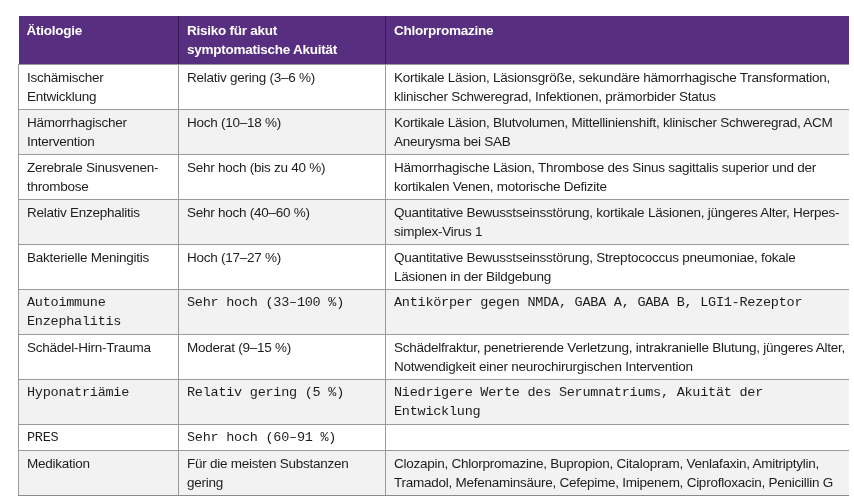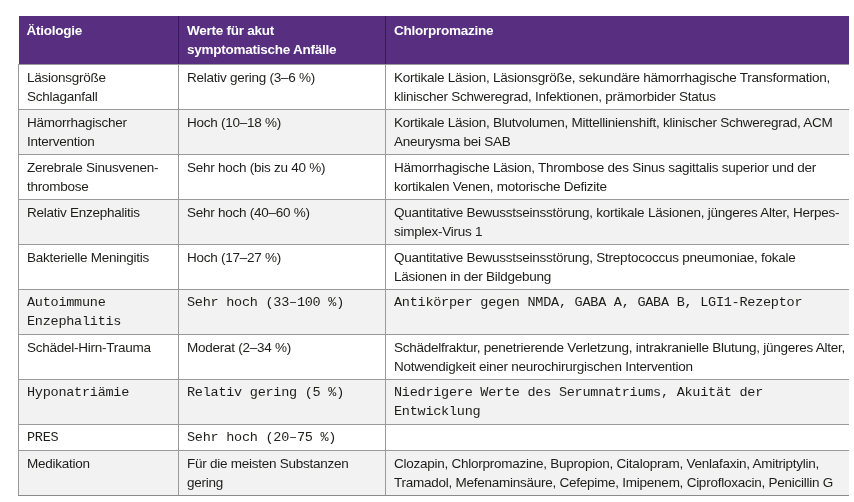--- a/index.html
+++ b/index.html
@@ -56,27 +56,27 @@
 <div class="page">
   <table class="med-table">
     <colgroup>
       <col class="c1">
         <col class="c2">
         <col class="c3">
     </colgroup>
     <thead>
       <tr>
         <th>Ätiologie</th>
-        <th>Werte für akut symptomatische Anfälle</th>
+        <th>Risiko für akut symptomatische Akuität</th>
         <th>Chlorpromazine</th>
       </tr>
     </thead>
     <tbody>
       <tr class="h2">
-        <td>Läsionsgröße Schlaganfall</td>
+        <td>Ischämischer Entwicklung</td>
         <td>Relativ gering (3–6 %)</td>
         <td>Kortikale Läsion, Läsionsgröße, sekundäre hämorrhagische Transformation, klinischer Schweregrad, Infektionen, prämorbider Status</td>
       </tr>
       <tr class="h2">
         <td>Hämorrhagischer Intervention</td>
         <td>Hoch (10–18 %)</td>
         <td>Kortikale Läsion, Blutvolumen, Mittellinienshift, klinischer Schweregrad, ACM Aneurysma bei SAB</td>
       </tr>
       <tr class="h2">
         <td>Zerebrale Sinusvenen-thrombose</td>
@@ -93,31 +93,31 @@
         <td>Hoch (17–27 %)</td>
         <td>Quantitative Bewusstseinsstörung, Streptococcus pneumoniae, fokale Läsionen in der Bildgebung</td>
       </tr>
       <tr class="h1">
         <td>Autoimmune Enzephalitis</td>
         <td>Sehr hoch (33–100 %)</td>
         <td>Antikörper gegen NMDA, GABA A, GABA B, LGI1-Rezeptor</td>
       </tr>
       <tr class="h2">
         <td>Schädel-Hirn-Trauma</td>
-        <td>Moderat (2–34 %)</td>
+        <td>Moderat (9–15 %)</td>
         <td>Schädelfraktur, penetrierende Verletzung, intrakranielle Blutung, jüngeres Alter, Notwendigkeit einer neurochirurgischen Intervention</td>
       </tr>
       <tr class="h1">
         <td>Hyponatriämie</td>
         <td>Relativ gering (5 %)</td>
         <td>Niedrigere Werte des Serumnatriums, Akuität der Entwicklung</td>
       </tr>
       <tr class="h1">
         <td>PRES</td>
-        <td>Sehr hoch (20–75 %)</td>
+        <td>Sehr hoch (60–91 %)</td>
         <td></td>
       </tr>
       <tr class="h2">
         <td>Medikation</td>
         <td>Für die meisten Substanzen gering</td>
         <td>Clozapin, Chlorpromazine, Bupropion, Citalopram, Venlafaxin, Amitriptylin, Tramadol, Mefenaminsäure, Cefepime, Imipenem, Ciprofloxacin, Penicillin G</td>
       </tr>
 
     </tbody>
   </table>

